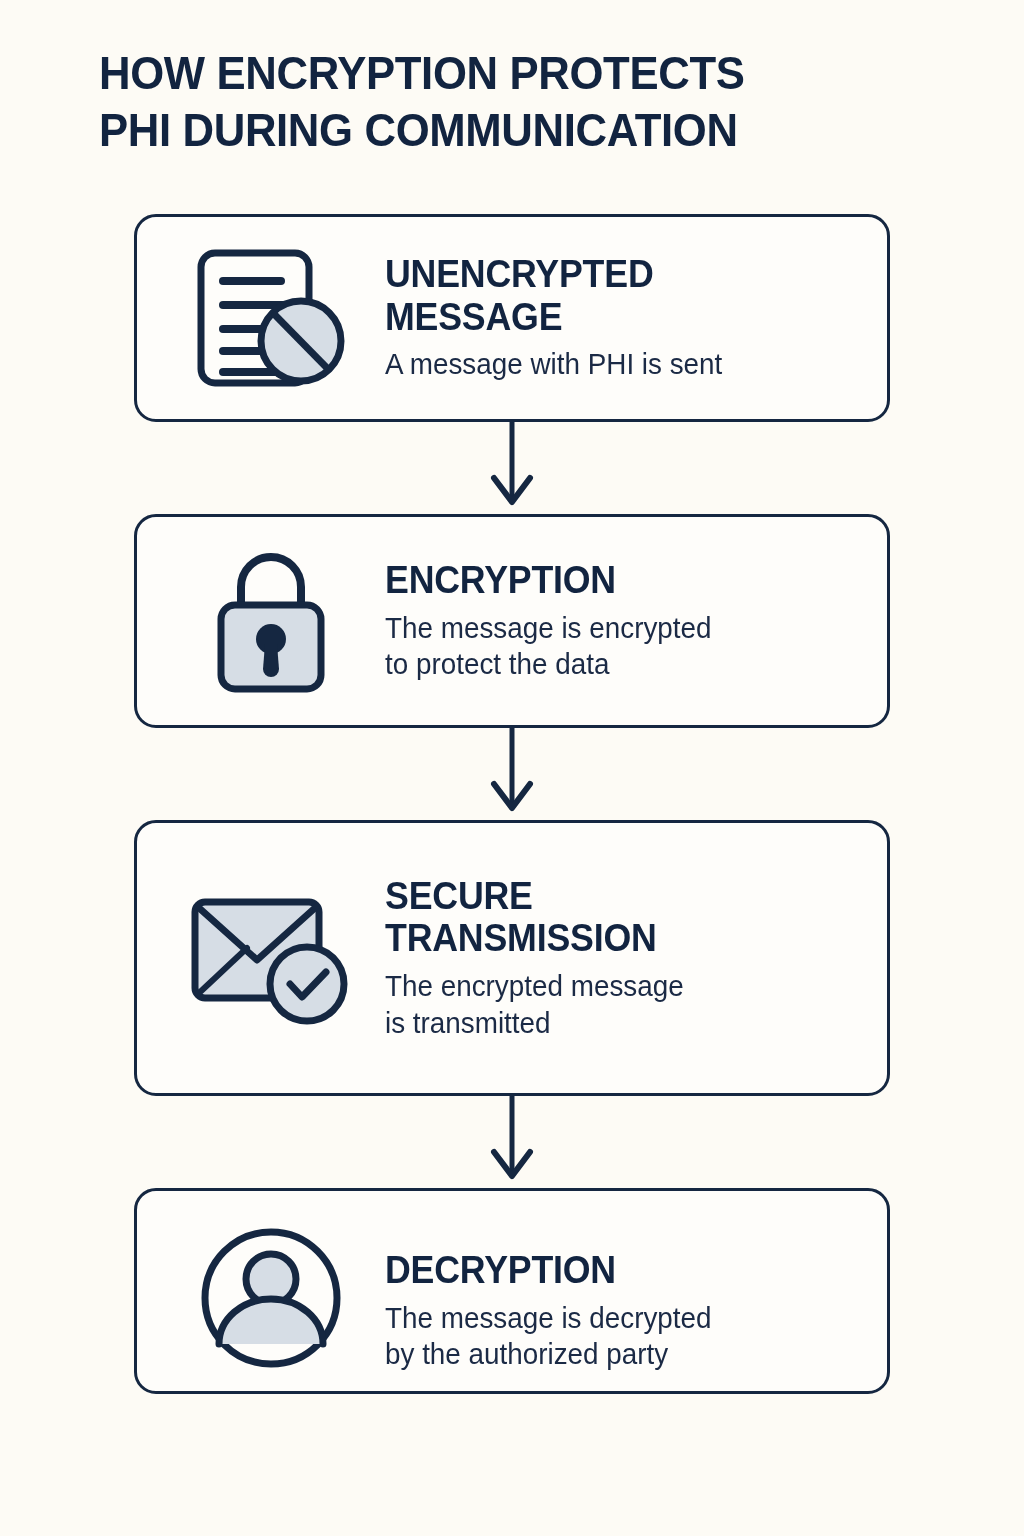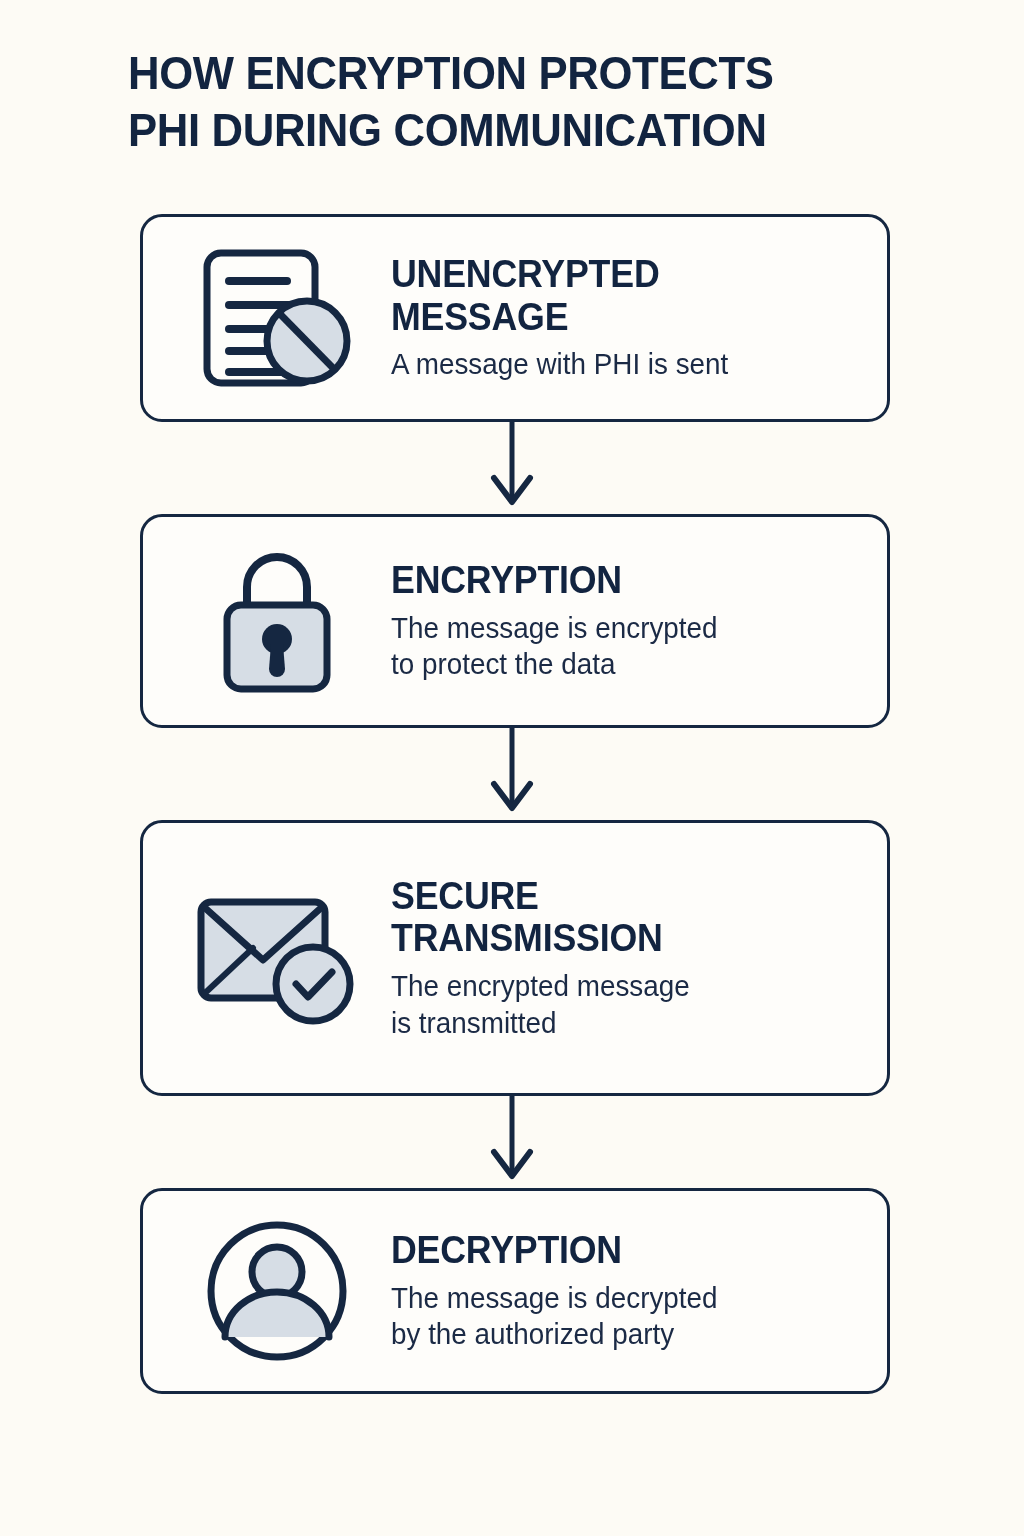--- a/index.html
+++ b/index.html
@@ -13,21 +13,21 @@
   body {
     font-family:"Liberation Sans", sans-serif;
     color:#122440;
     position:relative;
     overflow:hidden;
   }
 
   
   .title-block {
     position:absolute;
-    left:128px;
+    left:99px;
     top:44px;
     width:820px;
   }
   .title-line {
     font-size:47px;
     font-weight:700;
     letter-spacing:-0.4px;
     line-height:1.22;
     color:#122440;
     text-transform:uppercase;
@@ -45,21 +45,20 @@
   }
 
   .card {
     position:relative;
     border:3px solid #152741;
     border-radius:22px;
     background:#FEFDFA;
     display:flex;
     align-items:center;
     padding:18px 26px 18px 34px;
-    margin-left:6px;
   }
 
   .card-icon {
     flex:0 0 200px;
     height:150px;
     display:flex;
     align-items:center;
     justify-content:center;
   }
   .card-icon svg { display:block; }
@@ -88,21 +87,21 @@
     color:#1B2A45;
     margin-top:8px;
     transform:scaleX(0.96);
     transform-origin:left center;
   }
 
   
   .card-1 { height:208px; }
   .card-2 { height:214px;align-items:center; }
   .card-3 { height:276px; }
-  .card-4 { height:206px; }
+  .card-4 { height:206px;align-items:flex-end; }
 
   
   .connector {
     height:92px;
     display:flex;
     justify-content:center;
     align-items:flex-start;
   }
   .connector svg { display:block; }
 </style>

